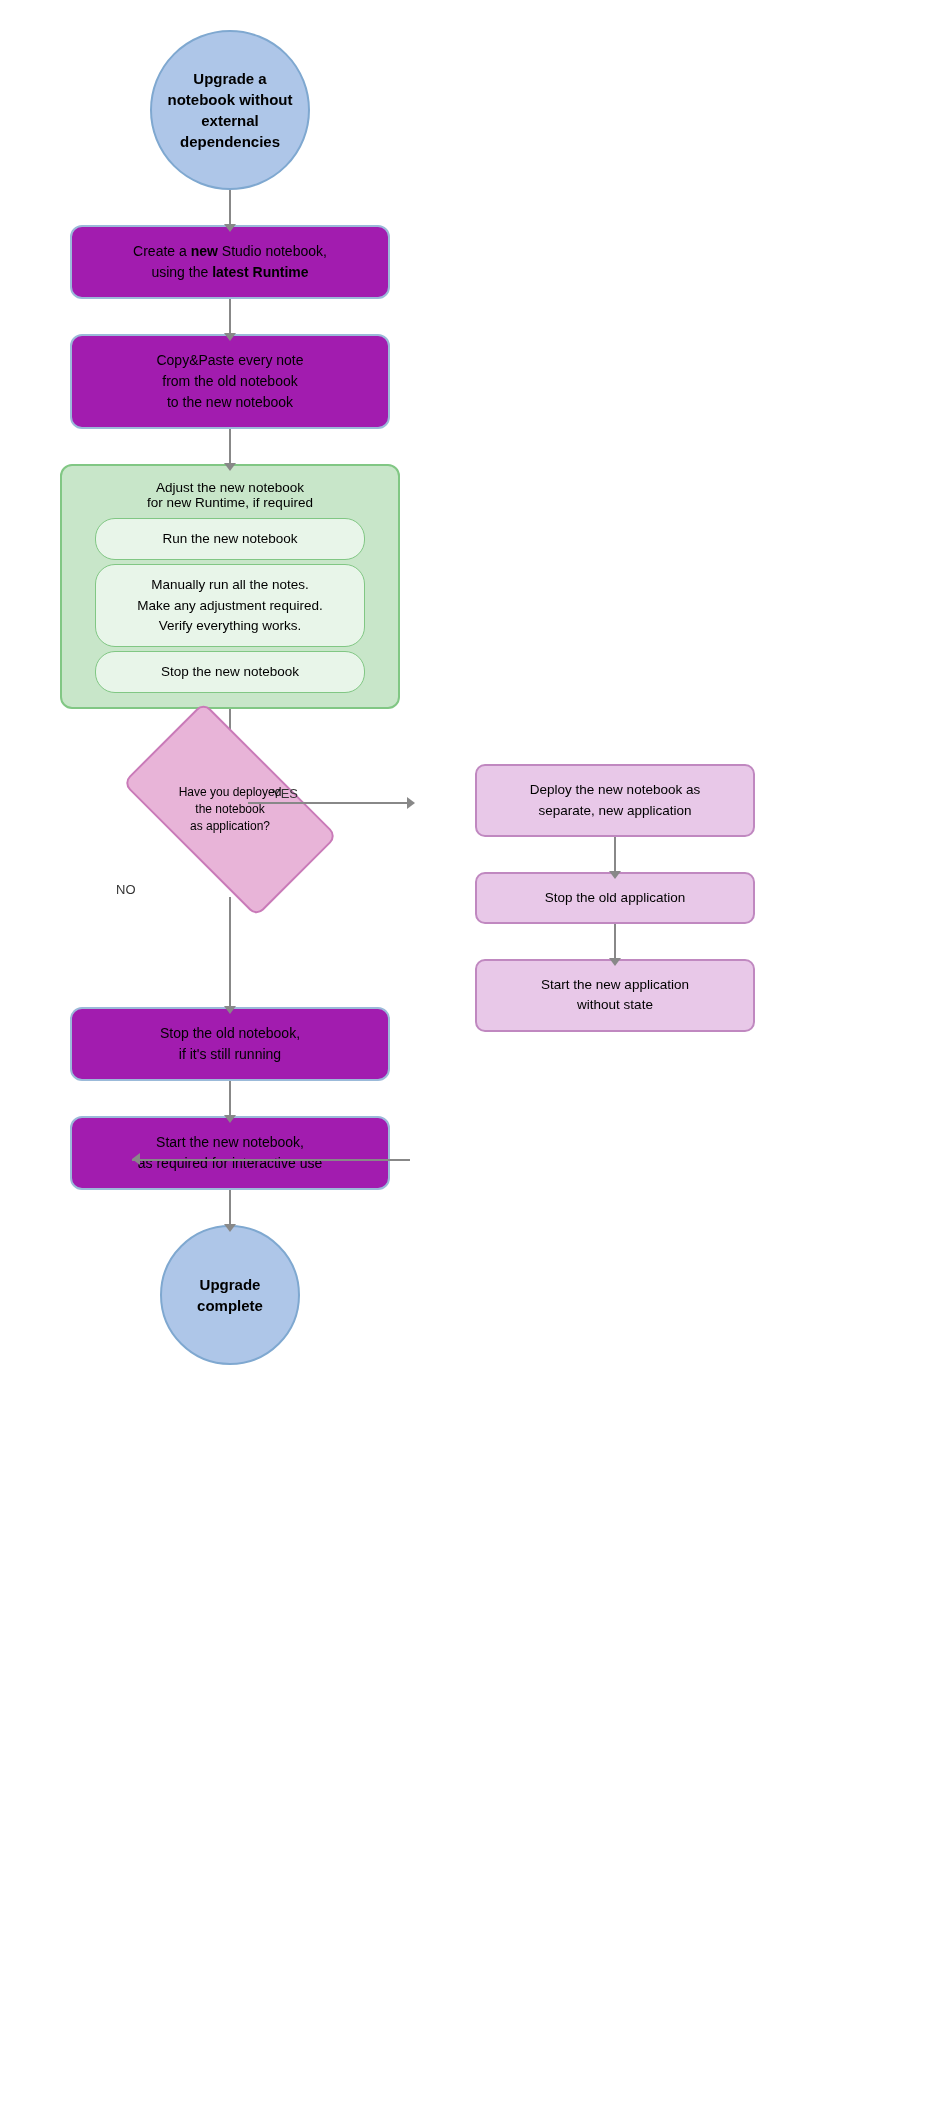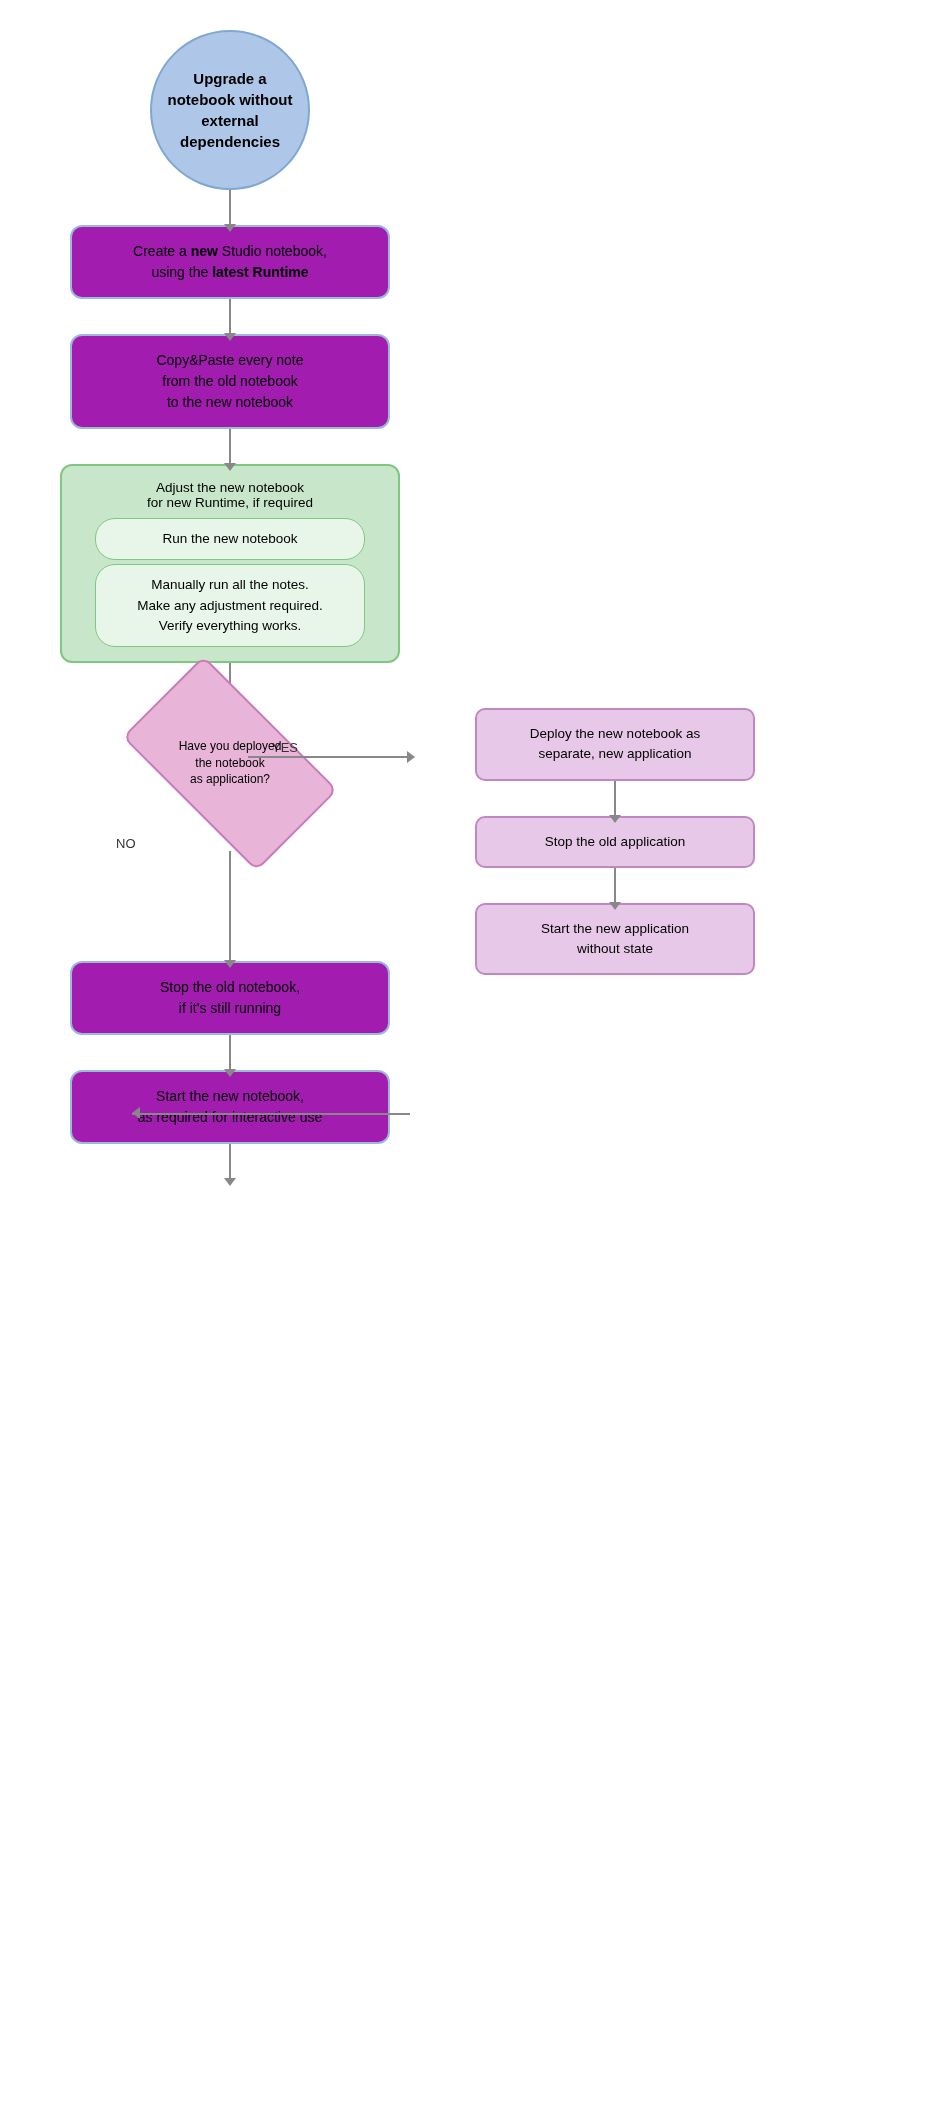--- a/index.html
+++ b/index.html
@@ -196,20 +196,23 @@
     <div class="arrow-down" style="height:35px;"></div>
 
     <div class="node-group-green">
       <div class="group-title">Adjust the new notebook<br>for new Runtime, if required</div>
       <div class="node-inner-rect">
         <span>Run the new notebook</span>
       </div>
       <div class="node-inner-rect">
         <span>Manually run all the notes.<br>Make any adjustment required.<br>Verify everything works.</span>
       </div>
+      <div class="node-inner-rect">
+        <span>Stop the new notebook</span>
+      </div>
     </div>
 
     <div class="arrow-down" style="height:35px;"></div>
   </div>
 
   <div class="branch-row" style="position:relative;min-height:560px;">
 
     <div class="branch-left">
 
       <div class="node-diamond-wrapper" style="width:220px;height:130px;">
@@ -226,30 +229,33 @@
       </div>
 
       <div class="arrow-down" style="height:35px;"></div>
 
       <div class="node-rect-blue">
         <span>Start the new notebook,<br>as required for interactive use</span>
       </div>
 
       <div class="arrow-down" style="height:35px;"></div>
 
+      <div class="node-circle" style="width:140px;height:140px;font-size:15px;">
+        <span>Upgrade<br>complete</span>
+      </div>
     </div>
 
     <div style="position:absolute;top:58px;left:228px;display:flex;align-items:center;width:160px;">
       <div style="flex:1;height:2px;background:#888;position:relative;">
         <div style="position:absolute;right:-7px;top:-5px;border-top:6px solid transparent;border-bottom:6px solid transparent;border-left:8px solid #888;"></div>
       </div>
     </div>
     <div style="position:absolute;top:42px;left:252px;font-size:13px;color:#333;">YES</div>
 
-    <div class="branch-right" style="margin-top:10px;">
+    <div class="branch-right" style="margin-top:20px;">
 
       <div class="node-rect-purple">
         <span>Deploy the new notebook as<br>separate, new application</span>
       </div>
 
       <div class="arrow-down" style="height:35px;"></div>
 
       <div class="node-rect-purple">
         <span>Stop the old application</span>
       </div>

